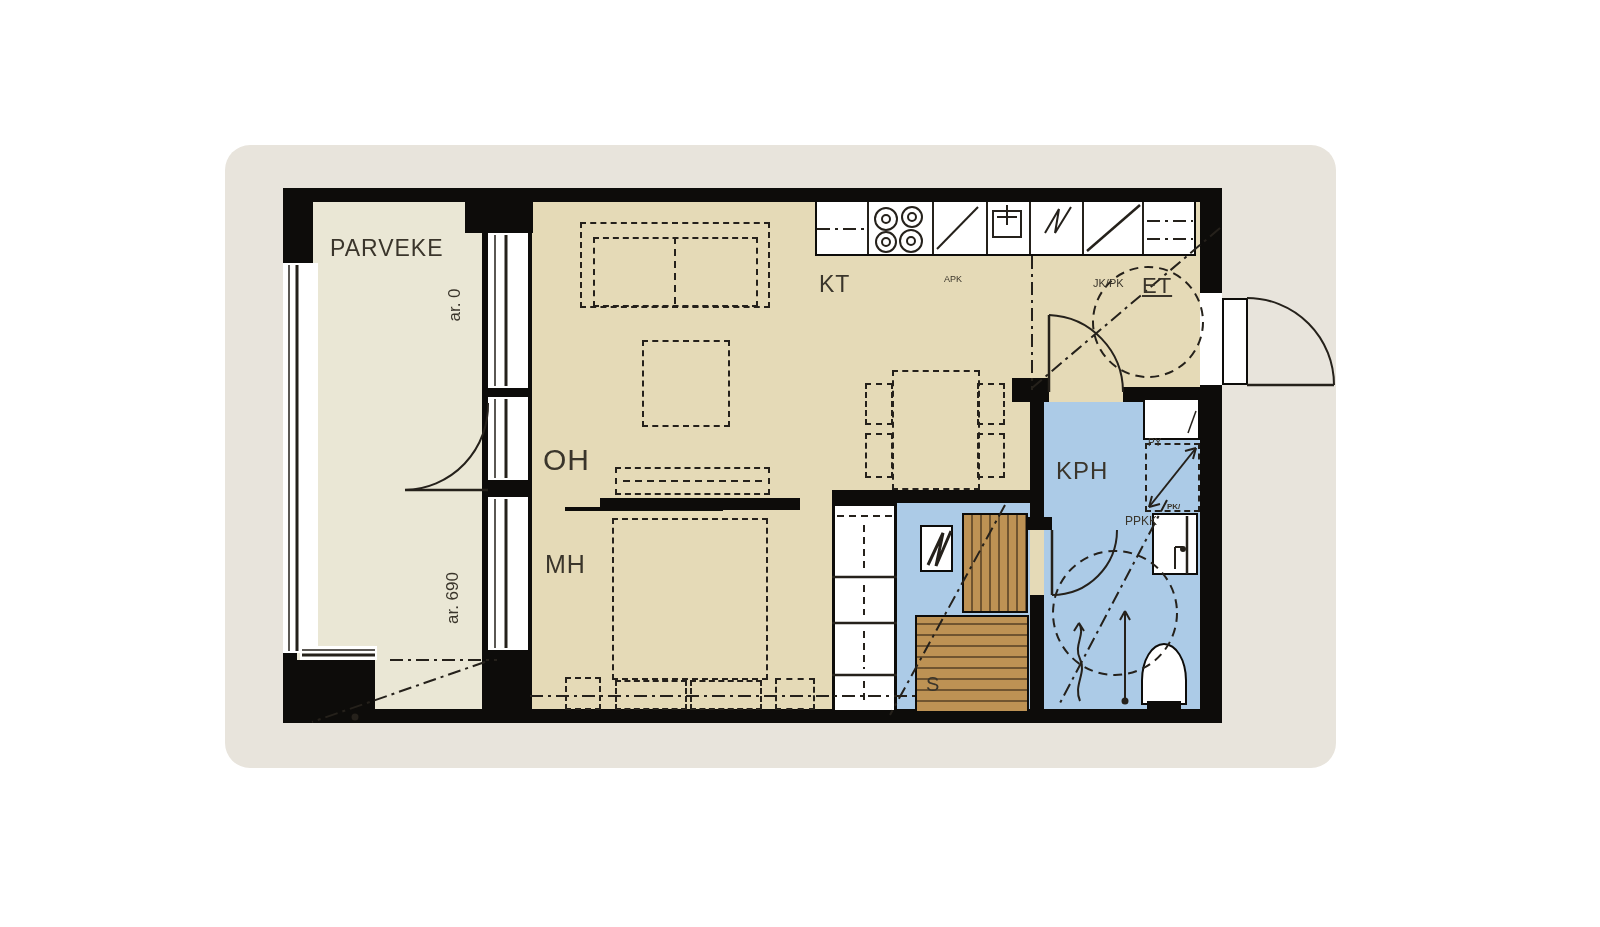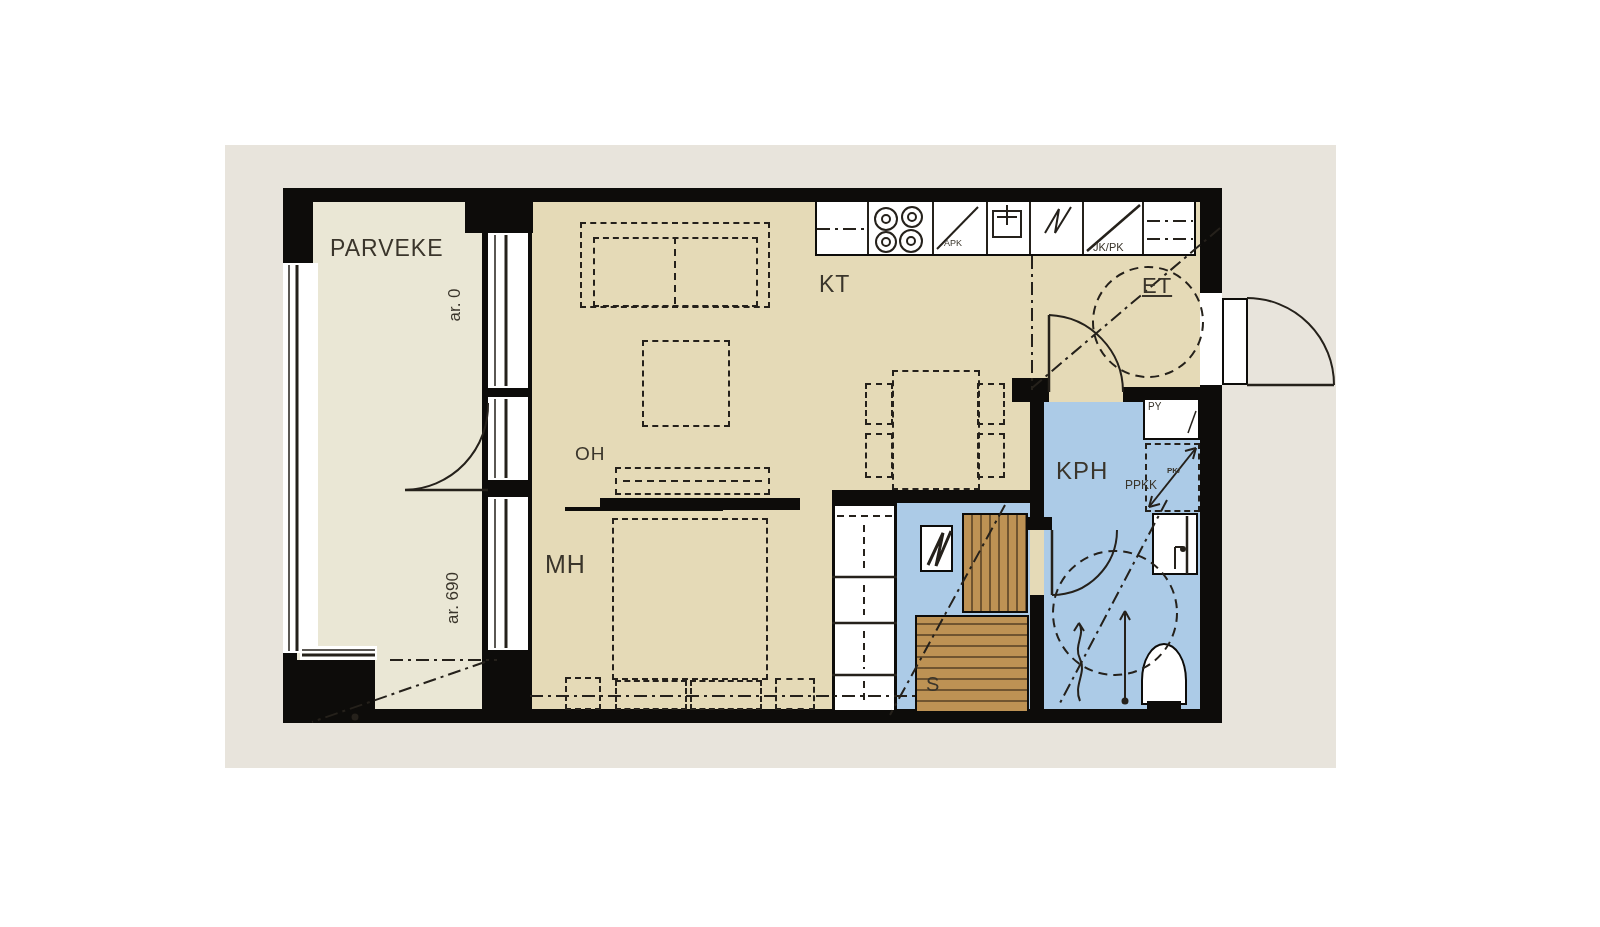--- a/index.html
+++ b/index.html
@@ -1,24 +1,24 @@
 <!DOCTYPE html>
 <html style="--c-bg: #e8e4dc; --c-floor: #e5dab7; --c-balcony: #eae7d5; --c-wet: #accbe7; --c-wood: #bd9254; --c-wall: #0d0c0a; --c-line: #25211b; --c-label: #3a352b;"><head>
 <meta charset="utf-8">
 <style>
   html,body{margin:0;padding:0;background:#ffffff;width:1600px;height:927px;overflow:hidden;
     font-family:"Liberation Sans", sans-serif;}
-  #plan-card{position:absolute;left:225px;top:145px;width:1111px;height:623px;background:var(--c-bg);}
+  #plan-card{position:absolute;left:225px;top:145px;width:1111px;height:623px;background:var(--c-bg);border-radius:25px;}
   .floor{position:absolute;}
   .wall{position:absolute;background:var(--c-wall);}
   .whitebox{position:absolute;background:#ffffff;}
   .fixture{position:absolute;background:#ffffff;border:2.5px solid var(--c-wall);box-sizing:border-box;}
   .dashedbox{position:absolute;border:2.5px dashed var(--c-line);box-sizing:border-box;}
   .roomlabel{position:absolute;color:var(--c-label);font-size:24px;letter-spacing:1px;white-space:nowrap;}
-  .smalllabel{position:absolute;color:var(--c-label);white-space:nowrap;}
+  .smalllabel{position:absolute;color:var(--c-label);white-space:nowrap;margin-top:36px;}
   .rot{transform:rotate(-90deg);transform-origin:center center;text-align:center;}
   #svg-overlay{position:absolute;left:0;top:0;pointer-events:none;}
   .ln{stroke:var(--c-line);fill:none;stroke-width:2;}
   .thick{stroke-width:2.5;}
   .heavy{stroke-width:3;}
   .dd{stroke-dasharray:13 5 3 5;}
   .dsh{stroke-dasharray:9 6;}
   .dsh2{stroke-dasharray:7 5;}
   .thin{stroke-width:1.5;}
   .w3{stroke-width:3;}
@@ -187,21 +187,21 @@
       <circle cx="900" cy="556" r="2.5" fill="var(--c-line)"></circle>
     </g>
     <g class="ln">
       <path d="M855,556 C848,540 862,528 855,514 C848,500 861,490 854,478 M854,478 l-5,8 M854,478 l5,8"></path>
     </g>
   </svg>
 
   <div class="roomlabel" style="left:105px;top:90px;font-size:23px;">PARVEKE</div>
   <div class="roomlabel rot" style="left:200px;top:150px;width:60px;font-size:17px;letter-spacing:0;">ar. 0</div>
   <div class="roomlabel rot" style="left:193px;top:443px;width:70px;font-size:17px;letter-spacing:0;">ar. 690</div>
-  <div class="roomlabel" style="left:318px;top:298px;font-size:19px;margin-left:32px;">OH</div>
+  <div class="roomlabel" style="left:318px;top:298px;font-size:30px;">OH</div>
   <div class="roomlabel" style="left:320px;top:405px;font-size:25px;">MH</div>
   <div class="roomlabel" style="left:594px;top:126px;font-size:23px;">KT</div>
   <div class="roomlabel" style="left:917px;top:128px;font-size:22px;text-decoration:underline;">ET</div>
   <div class="roomlabel" style="left:831px;top:312px;font-size:24px;">KPH</div>
   <div class="roomlabel" style="left:701px;top:528px;font-size:20px;">S</div>
   <div class="smalllabel" style="left:719px;top:93px;font-size:9px;">APK</div>
   <div class="smalllabel" style="left:868px;top:96px;font-size:11px;">JK/PK</div>
   <div class="smalllabel" style="left:923px;top:256px;font-size:10px;">PY</div>
   <div class="smalllabel" style="left:942px;top:321px;font-size:8px;font-weight:bold;">PK/</div>
   <div class="smalllabel" style="left:900px;top:333px;font-size:12px;">PPKK</div>

